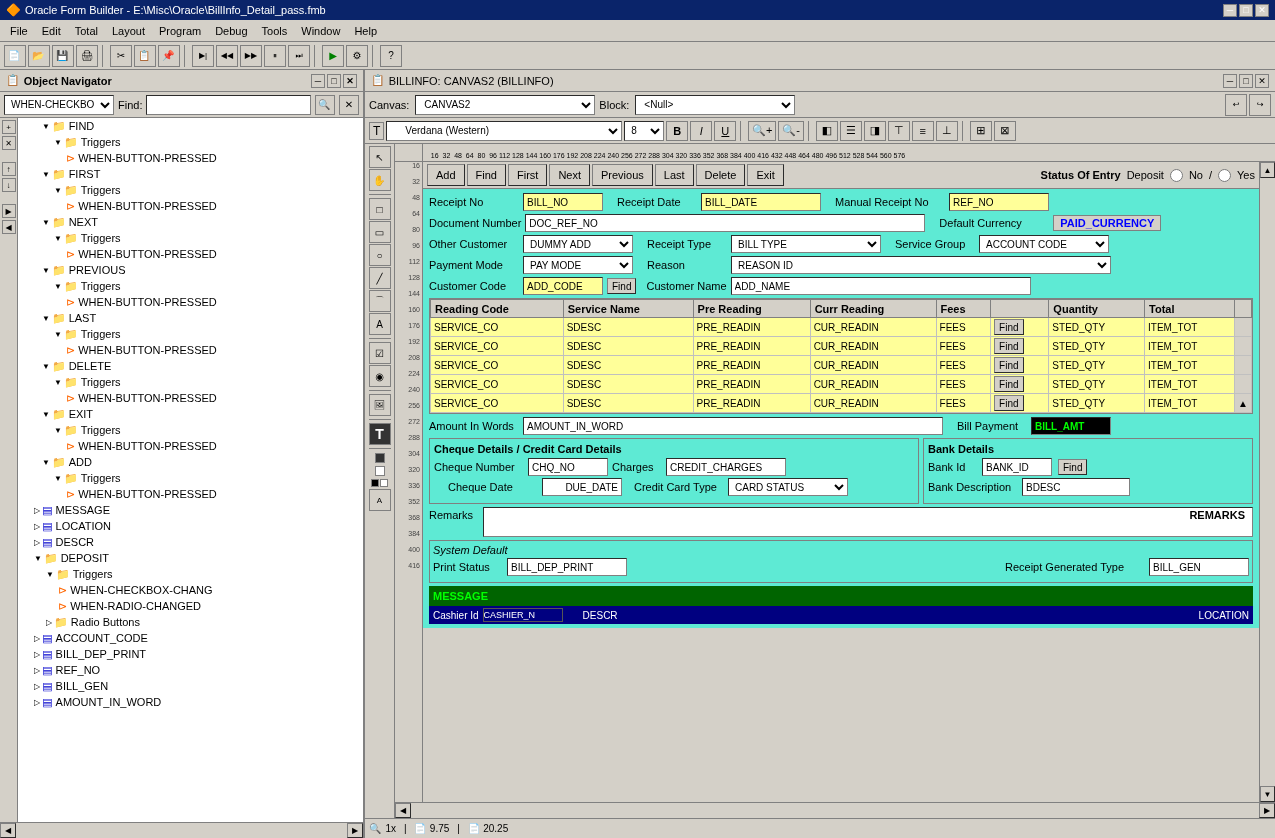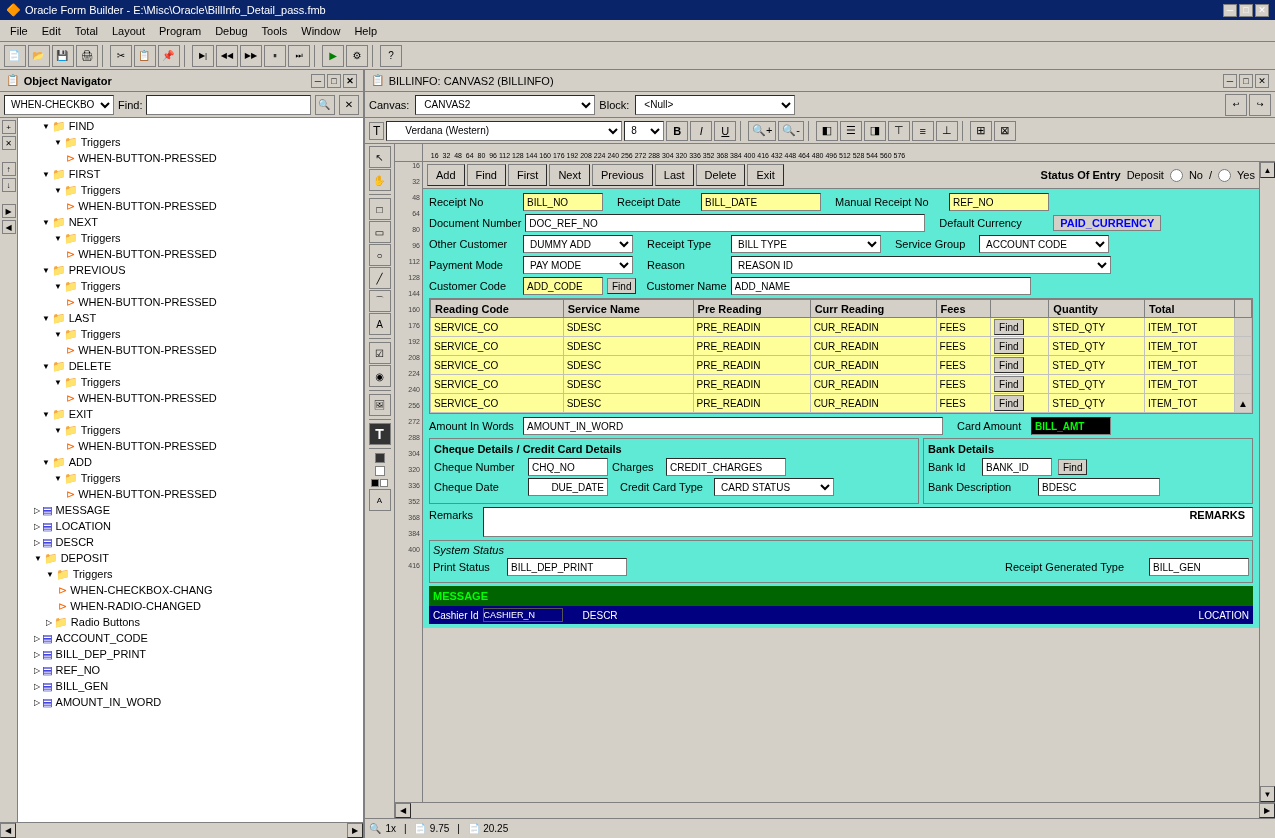--- a/index.html
+++ b/index.html
@@ -708,70 +708,70 @@
                         <td style="background:#d4d0c8;">▲</td>
                       </tr>
                     </tbody>
                   </table>
                 </div>
 
                 <div class="form-row" style="margin-bottom:3px;">
                   <span class="field-label" style="min-width:90px;">Amount In Words</span>
                   <input type="text" class="field-input field-input-white" value="AMOUNT_IN_WORD" style="width: 420px;">
 
-                  <span class="field-label" style="min-width:70px; margin-left:10px;">Card Amount</span>
+                  <span class="field-label" style="min-width:70px; margin-left:10px;">Bill Payment</span>
                   <input type="text" class="field-input-green" value="BILL_AMT" style="width: 80px; background: rgb(0, 0, 0); color: rgb(0, 255, 0); border: 1px inset rgb(128, 128, 128); height: 18px; padding: 1px 3px; font-size: 10px; font-weight: bold;">
                 </div>
 
                 <div style="display:flex; gap:4px; margin-bottom:3px;">
 
                   <div style="border:1px solid #808080; padding:4px; flex:3;">
                     <div style="font-size:11px; font-weight:bold; margin-bottom:3px;">Cheque Details / Credit Card Details</div>
                     <div class="form-row" style="margin-bottom:2px;">
                       <span class="field-label" style="min-width:90px;">Cheque Number</span>
                       <input type="text" class="field-input field-input-white" value="CHQ_NO" style="width: 80px;">
                       <span class="field-label" style="min-width:50px; margin-left:0;">Charges</span>
                       <input type="text" class="field-input field-input-white" value="CREDIT_CHARGES" style="width: 120px;">
                     </div>
                     <div class="form-row">
-                      <span class="field-label" style="min-width:90px;">Cheque Date</span>
+                      <span class="field-label" style="min-width:90px;margin-left:14px;">Cheque Date</span>
                       <input type="text" class="field-input field-input-white" value="DUE_DATE" style="width: 80px; text-align: right;">
                       <span class="field-label" style="min-width:90px; margin-left:8px;">Credit Card Type</span>
                       <select class="field-select" style="width:120px;">
                         <option>CARD STATUS</option>
                       </select>
                     </div>
                   </div>
 
                   <div style="border:1px solid #808080; padding:4px; flex:2;">
                     <div style="font-size:11px; font-weight:bold; margin-bottom:3px;">Bank Details</div>
                     <div class="form-row" style="margin-bottom:2px;">
                       <span class="field-label" style="min-width:50px;">Bank Id</span>
                       <input type="text" class="field-input field-input-white" value="BANK_ID" style="width: 70px;">
                       <button class="inline-find-btn" style="margin-left:2px;">Find</button>
                     </div>
                     <div class="form-row">
                       <span class="field-label" style="min-width:90px;">Bank Description</span>
-                      <input type="text" class="field-input field-input-white" value="BDESC" style="width: 122px; margin-left: 16px;">
+                      <input type="text" class="field-input field-input-white" value="BDESC" style="width: 108px;">
                     </div>
                   </div>
                 </div>
 
                 <div style="margin-bottom:3px;">
                   <div class="form-row" style="align-items:flex-start;">
                     <span class="field-label" style="min-width:50px; padding-top:2px;">Remarks</span>
                     <div style="flex:1; position:relative;">
                       <div class="remarks-area"></div>
                       <span style="position:absolute; right:8px; top:2px; font-size:11px; font-weight:bold;">REMARKS</span>
                     </div>
                   </div>
                 </div>
 
                 <div style="border:1px solid #808080; padding:3px; margin-bottom:3px;">
-                  <div style="font-size:11px; font-style:italic; margin-bottom:2px;">System Status</div>
+                  <div style="font-size:11px; font-style:italic; margin-bottom:2px;">System Default</div>
                   <div class="form-row">
                     <span class="field-label" style="min-width:70px;">Print Status</span>
                     <input type="text" class="field-input field-input-white" value="BILL_DEP_PRINT" style="width: 120px;">
 
                     <span class="field-label" style="min-width:140px; margin-left:auto;">Receipt Generated Type</span>
                     <input type="text" class="field-input field-input-white" value="BILL_GEN" style="width: 100px;">
                   </div>
                 </div>
 
                 <div class="message-bar">

